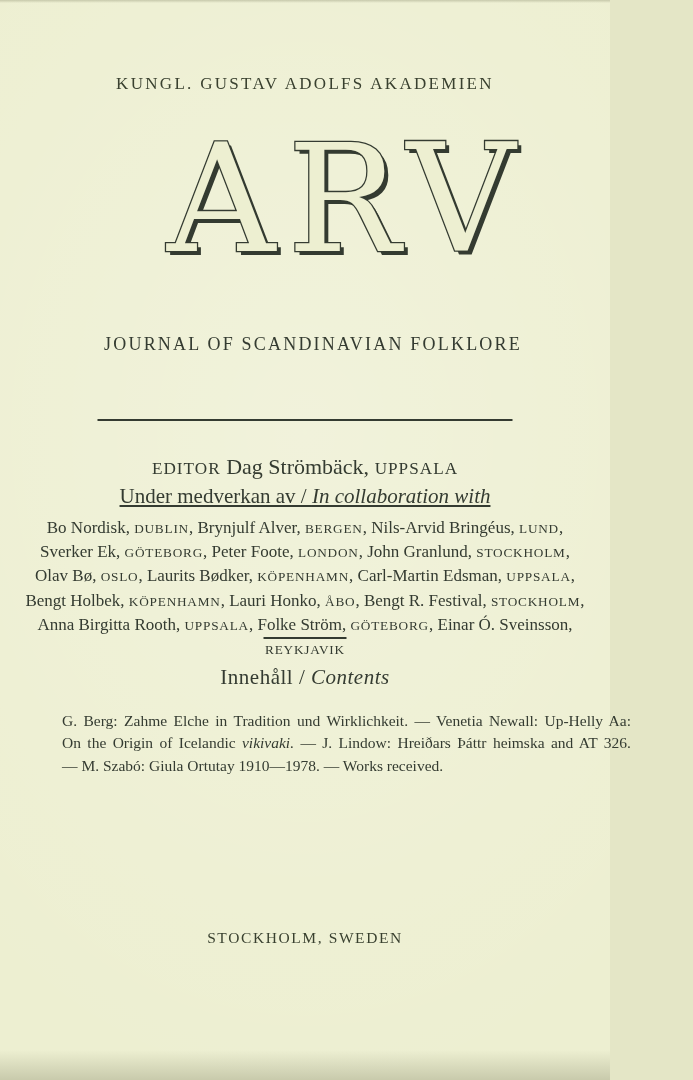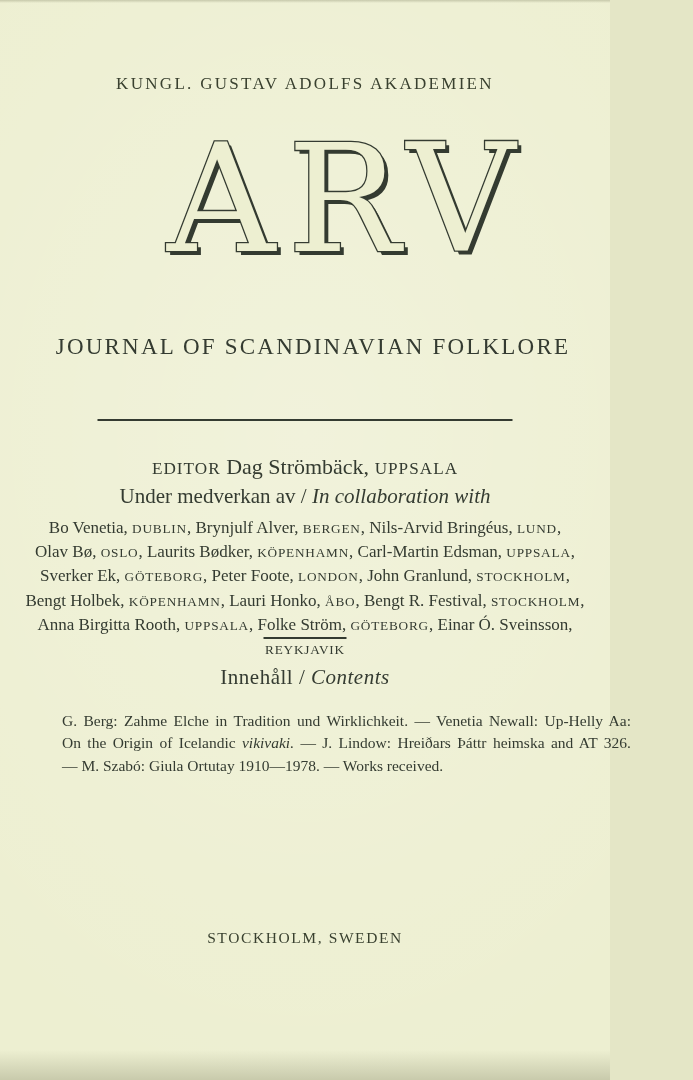--- a/index.html
+++ b/index.html
@@ -35,37 +35,38 @@
     color: #39402f;
   }
   .logo-svg { position: absolute; top: 116px; left: 0; }
 
   .subtitle-sv {
     top: 283px;
     font-style: italic; font-size: 28px; letter-spacing: 0.4px;
   }
   .subtitle-en {
     top: 334px;
-    font-size: 23px; letter-spacing: 2.2px; margin-left: 16px;
+    font-size: 18px; letter-spacing: 2.2px; margin-left: 16px;
   }
   .volume {
     top: 362px;
     font-size: 30px; letter-spacing: 1px;
   }
   .rule {
     position: absolute; top: 419px; left: 50%; transform: translateX(-50%);
     width: 415px; height: 2px; background: #343b31; border: none; margin: 0;
   }
   .editor-line {
     top: 454px;
     font-size: 22px;
   }
   .collab-intro {
     top: 484px;
     font-size: 21px;
+    text-decoration: underline;
   }
   .collaborators {
     top: 516px;
     font-size: 17px; line-height: 23.2px;
   }
   .divider {
     position: absolute; top: 637px; left: 50%; transform: translateX(-50%);
     width: 83px; height: 2px; background: #343b31; border: none; margin: 0;
   }
   .contents-heading {
@@ -106,23 +107,23 @@
   <div class="abs subtitle-en">JOURNAL OF SCANDINAVIAN FOLKLORE</div>
 
 
   <div class="rule"></div>
 
   <div class="abs editor-line"><span class="seg-sc">EDITOR</span><span> Dag Strömbäck, </span><span class="seg-sc">UPPSALA</span></div>
 
   <div class="abs collab-intro"><span>Under medverkan av / </span><span class="seg-i">In collaboration with</span></div>
 
   <div class="abs collaborators">
-    <div><span>Bo Venetia, </span><span class="seg-sc">DUBLIN</span><span>, Brynjulf Alver, </span><span class="seg-sc">BERGEN</span><span>, Nils-Arvid Bringéus, </span><span class="seg-sc">LUND</span><span>,</span></div>
+    <div><span>Bo Nordisk, </span><span class="seg-sc">DUBLIN</span><span>, Brynjulf Alver, </span><span class="seg-sc">BERGEN</span><span>, Nils-Arvid Bringéus, </span><span class="seg-sc">LUND</span><span>,</span></div>
+    <div><span>Sverker Ek, </span><span class="seg-sc">GÖTEBORG</span><span>, Peter Foote, </span><span class="seg-sc">LONDON</span><span>, John Granlund, </span><span class="seg-sc">STOCKHOLM</span><span>,</span></div>
     <div><span>Olav Bø, </span><span class="seg-sc">OSLO</span><span>, Laurits Bødker, </span><span class="seg-sc">KÖPENHAMN</span><span>, Carl-Martin Edsman, </span><span class="seg-sc">UPPSALA</span><span>,</span></div>
-    <div><span>Sverker Ek, </span><span class="seg-sc">GÖTEBORG</span><span>, Peter Foote, </span><span class="seg-sc">LONDON</span><span>, John Granlund, </span><span class="seg-sc">STOCKHOLM</span><span>,</span></div>
     <div><span>Bengt Holbek, </span><span class="seg-sc">KÖPENHAMN</span><span>, Lauri Honko, </span><span class="seg-sc">ÅBO</span><span>, Bengt R. Festival, </span><span class="seg-sc">STOCKHOLM</span><span>,</span></div>
     <div><span>Anna Birgitta Rooth, </span><span class="seg-sc">UPPSALA</span><span>, Folke Ström, </span><span class="seg-sc">GÖTEBORG</span><span>, Einar Ó. Sveinsson, </span><span class="seg-sc">REYKJAVIK</span></div>
   </div>
 
   <div class="divider"></div>
 
   <div class="abs contents-heading"><span>Innehåll / </span><span class="seg-i">Contents</span></div>
 
   <div class="contents-block">
     <div class="jline"><span>G. Berg: Zahme Elche in Tradition und Wirklichkeit. — Venetia Newall: Up-Helly Aa:</span></div>

